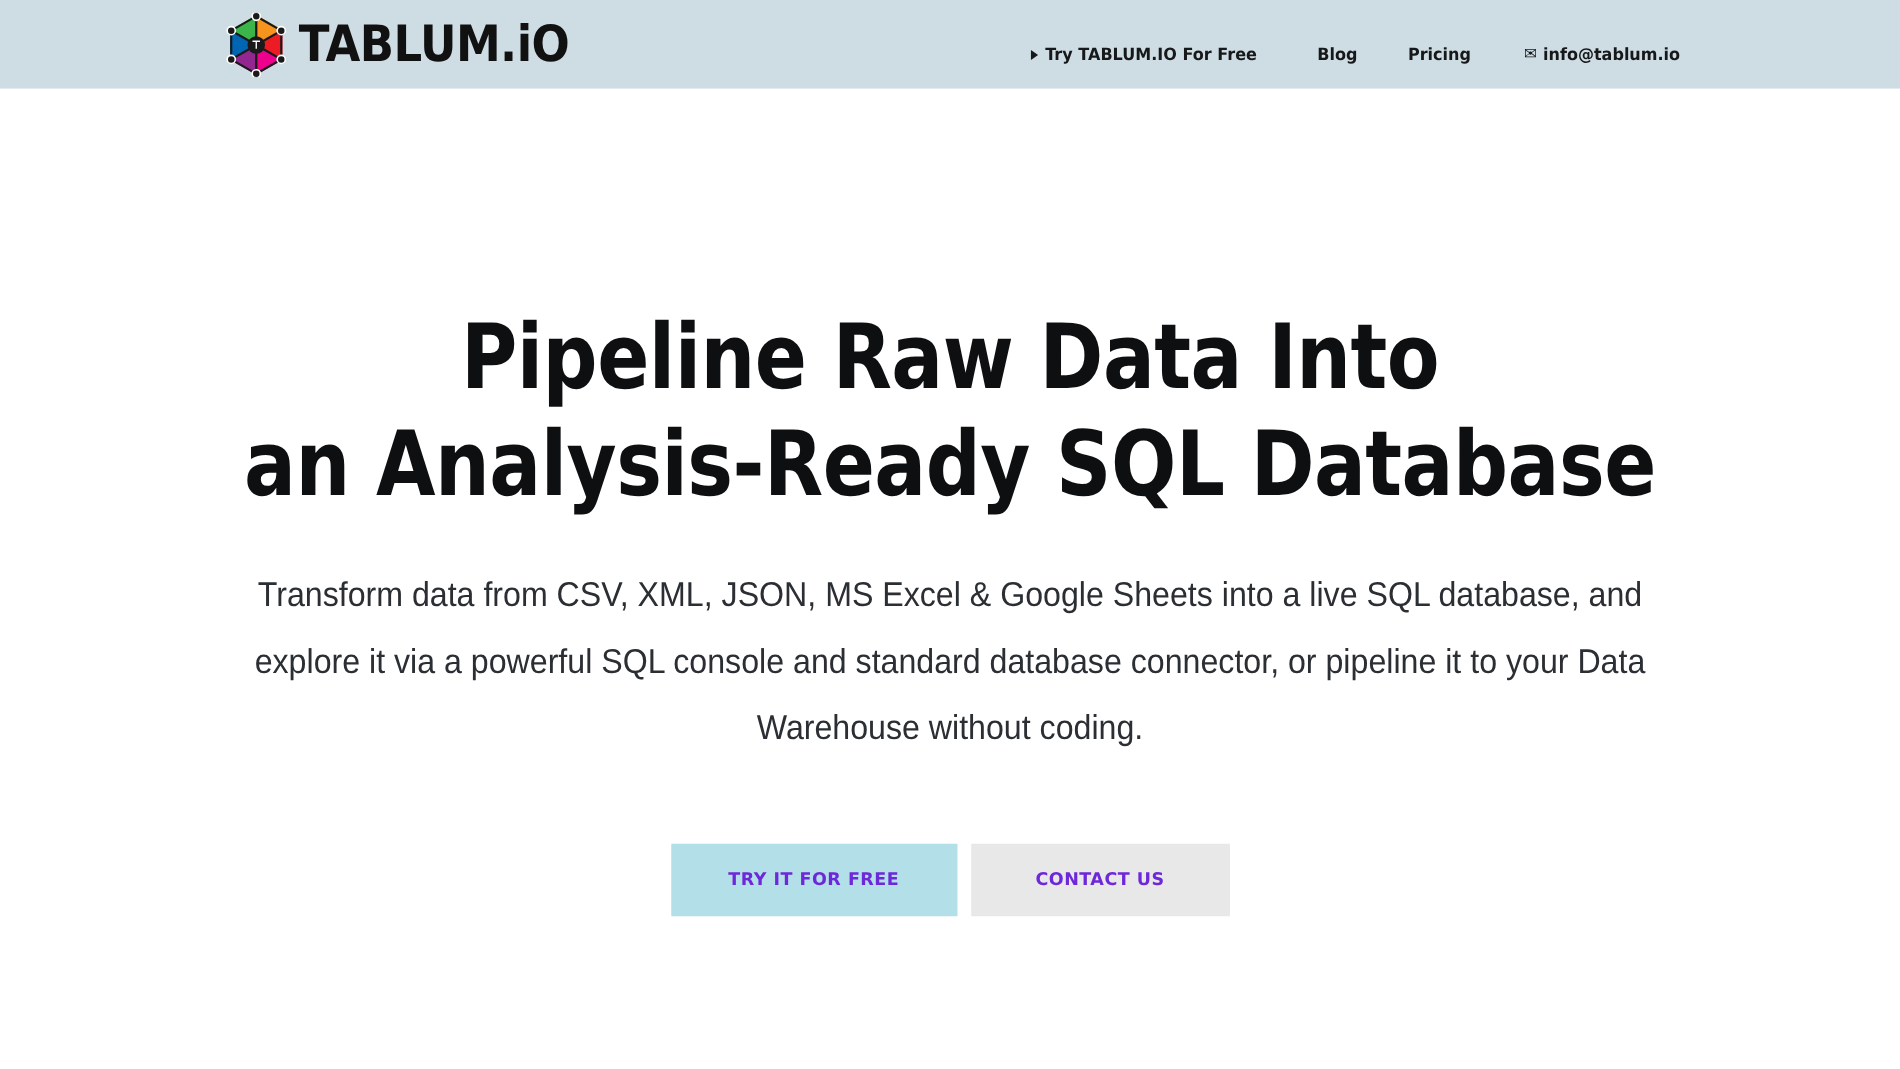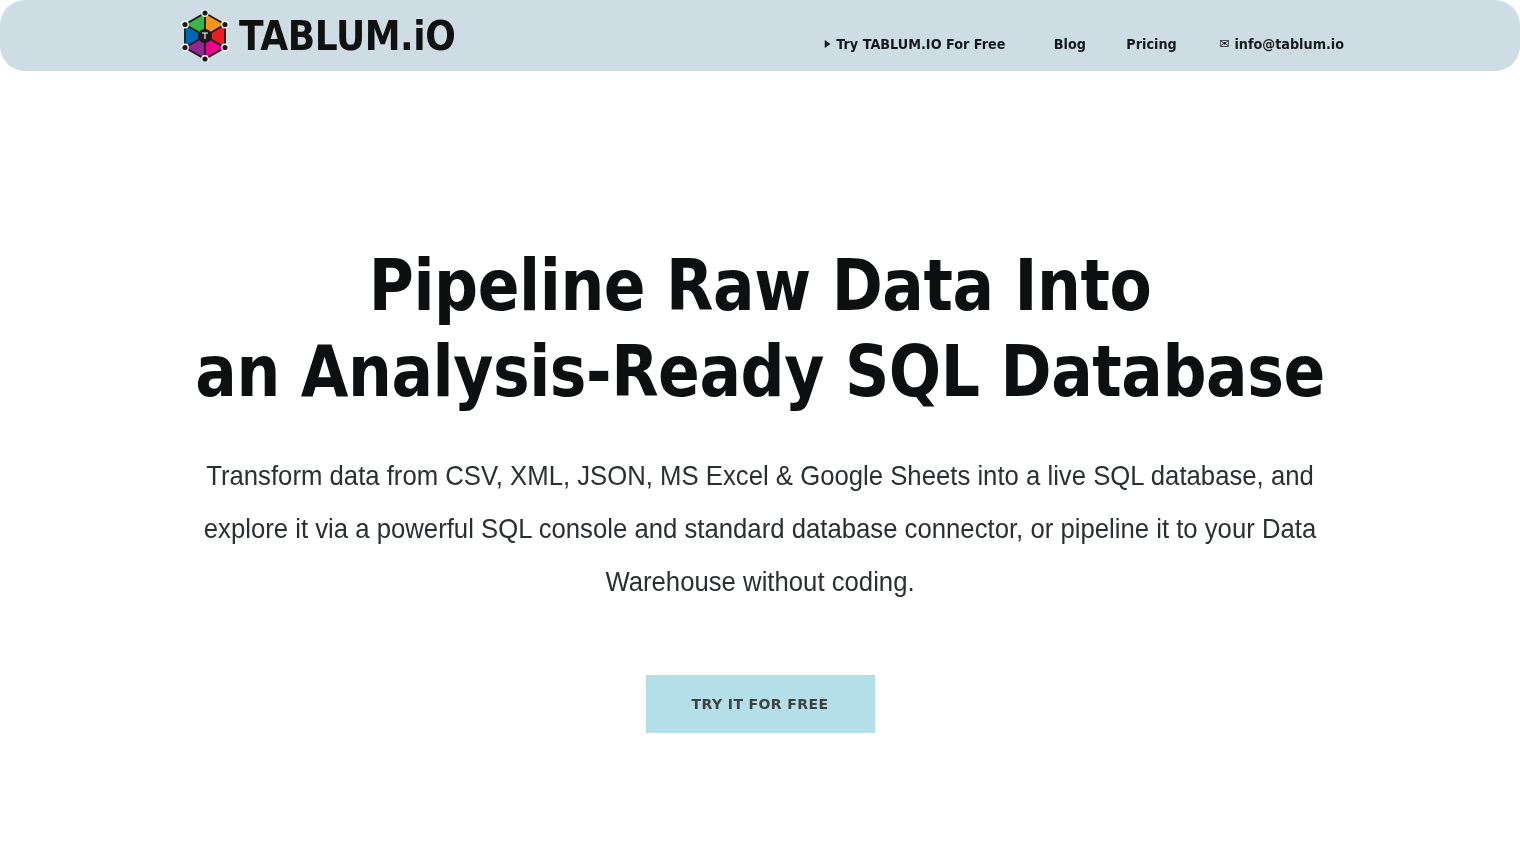--- a/index.html
+++ b/index.html
@@ -15,21 +15,20 @@
 
   
   #site-header{
     position:absolute;
     left:0; top:0;
     width:1520px;
     height:71px;
     background:#cedde4;
     display:flex;
     align-items:center;
-    border-radius:25px;
   }
 
   #brand{
     position:absolute;
     left:180px;
     top:10px;
     display:flex;
     align-items:center;
     gap:9px;
     text-decoration:none;
@@ -147,21 +146,21 @@
   .cta-btn{
     height:58px;
     display:flex;
     align-items:center;
     justify-content:center;
     border:none;
     font-family:"DejaVu Sans", sans-serif;
     font-size:14px;
     font-weight:bold;
     letter-spacing:0.4px;
-    color:#404040;
+    color:#6d28d9;
     cursor:pointer;
     text-decoration:none;
     white-space:nowrap;
   }
   #cta-primary{
     width:229px;
     background:#b3dfe8;
   }
   #cta-secondary{
     width:207px;
@@ -245,15 +244,16 @@
 
   <h1 id="hero-title">
     <span>Pipeline Raw Data Into</span><br>
     <span>an Analysis-Ready SQL Database</span>
   </h1>
 
   <p id="hero-subtitle">Transform data from CSV, XML, JSON, MS Excel &amp; Google Sheets into a live SQL database, and explore it via a powerful SQL console and standard database connector, or pipeline it to your Data Warehouse without coding.</p>
 
   <div id="cta-row">
     <a id="cta-primary" class="cta-btn" href="#">TRY IT FOR FREE</a>
+    <a id="cta-secondary" class="cta-btn" href="#">CONTACT US</a>
   </div>
 
 </main>
 
 </body></html>

